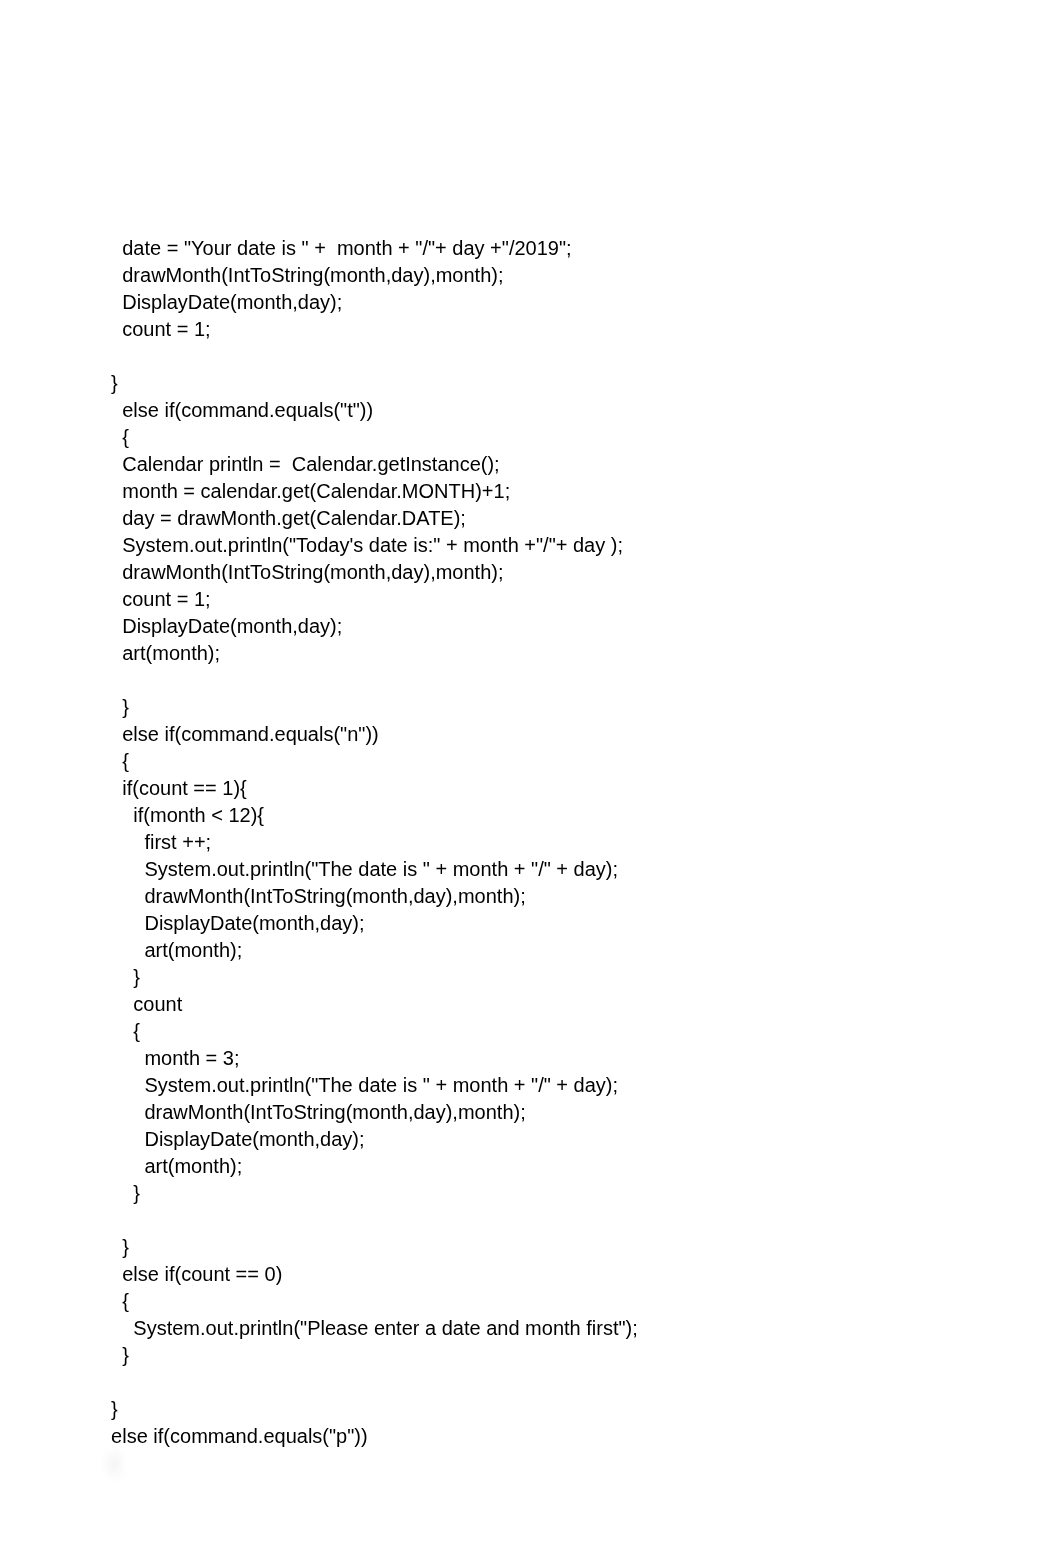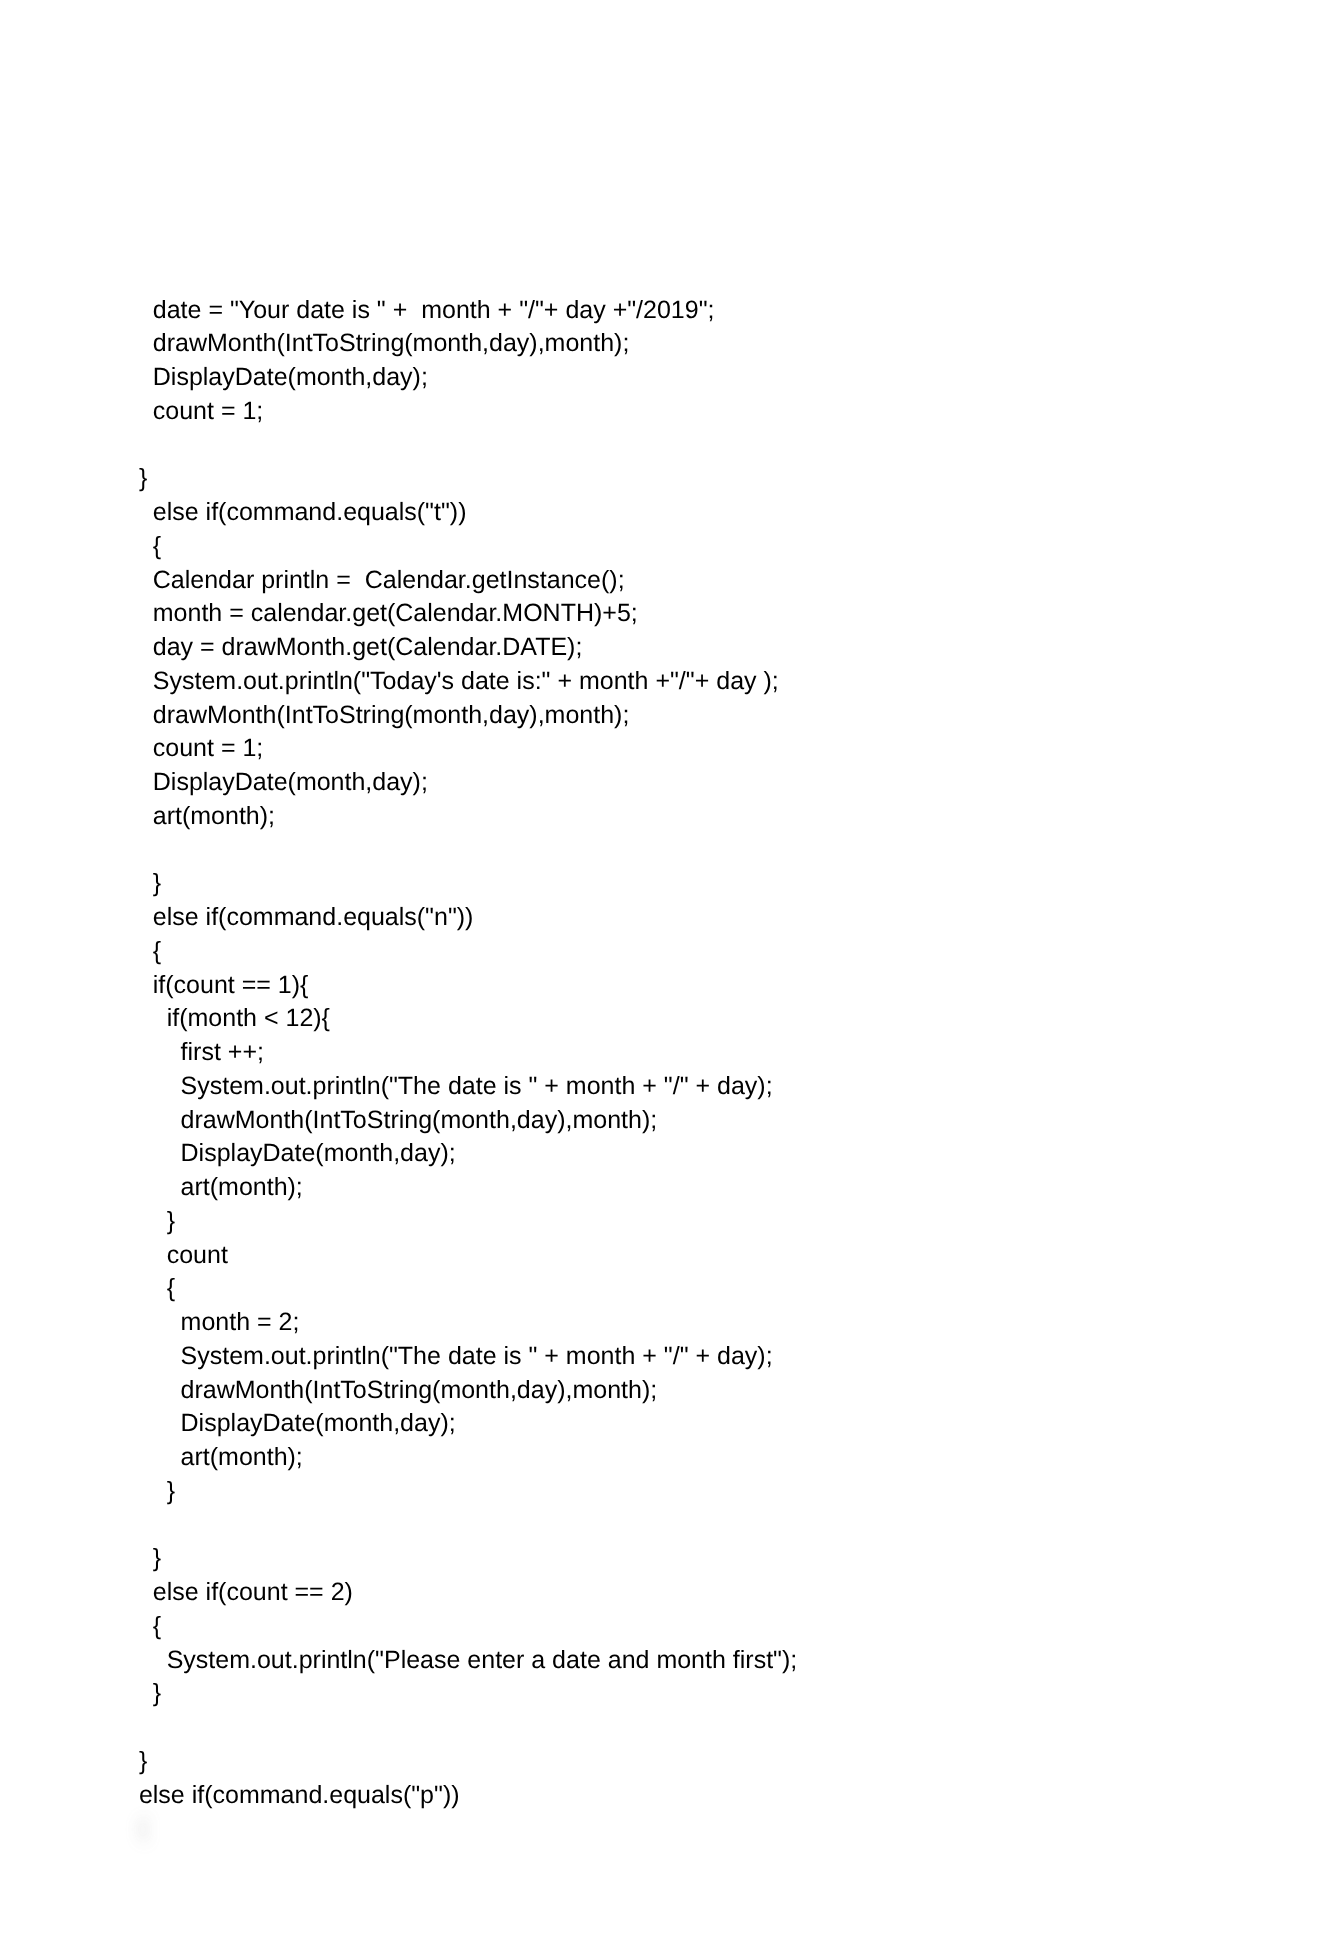--- a/index.html
+++ b/index.html
@@ -34,50 +34,50 @@
 <div class="code-block">
 <span>    date = "Your date is " +  month + "/"+ day +"/2019";</span>
 <span>    drawMonth(IntToString(month,day),month);</span>
 <span>    DisplayDate(month,day);</span>
 <span>    count = 1;</span>
 <span></span>
 <span>  }</span>
 <span>    else if(command.equals("t"))</span>
 <span>    {</span>
 <span>    Calendar println =  Calendar.getInstance();</span>
-<span>    month = calendar.get(Calendar.MONTH)+5;</span>
+<span>    month = calendar.get(Calendar.MONTH)+1;</span>
 <span>    day = drawMonth.get(Calendar.DATE);</span>
 <span>    System.out.println("Today's date is:" + month +"/"+ day );</span>
 <span>    drawMonth(IntToString(month,day),month);</span>
 <span>    count = 1;</span>
 <span>    DisplayDate(month,day);</span>
 <span>    art(month);</span>
 <span></span>
 <span>    }</span>
 <span>    else if(command.equals("n"))</span>
 <span>    {</span>
 <span>    if(count == 1){</span>
 <span>      if(month &lt; 12){</span>
 <span>        first ++;</span>
 <span>        System.out.println("The date is " + month + "/" + day);</span>
 <span>        drawMonth(IntToString(month,day),month);</span>
 <span>        DisplayDate(month,day);</span>
 <span>        art(month);</span>
 <span>      }</span>
 <span>      count</span>
 <span>      {</span>
-<span>        month = 2;</span>
+<span>        month = 3;</span>
 <span>        System.out.println("The date is " + month + "/" + day);</span>
 <span>        drawMonth(IntToString(month,day),month);</span>
 <span>        DisplayDate(month,day);</span>
 <span>        art(month);</span>
 <span>      }</span>
 <span></span>
 <span>    }</span>
-<span>    else if(count == 2)</span>
+<span>    else if(count == 0)</span>
 <span>    {</span>
 <span>      System.out.println("Please enter a date and month first");</span>
 <span>    }</span>
 <span></span>
 <span>  }</span>
 <span>  else if(command.equals("p"))</span>
 <span class="blur-area">  {</span>
 </div>
 
 

